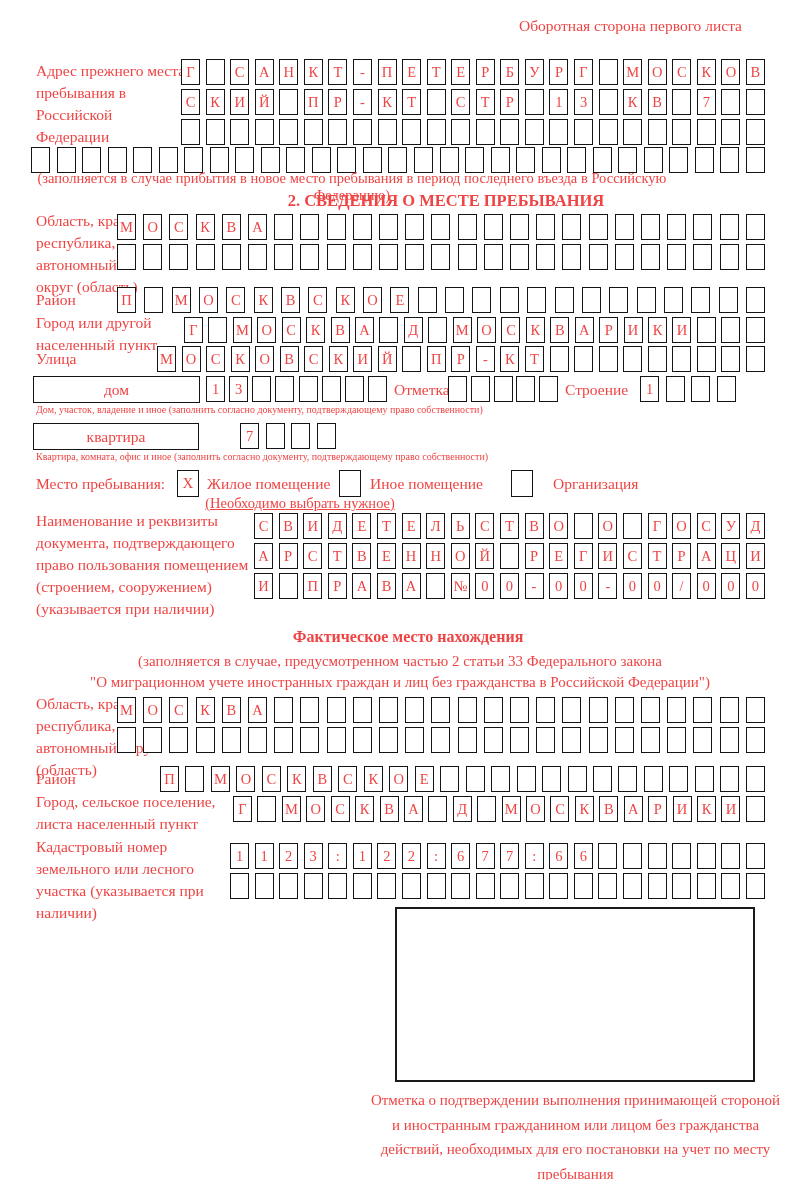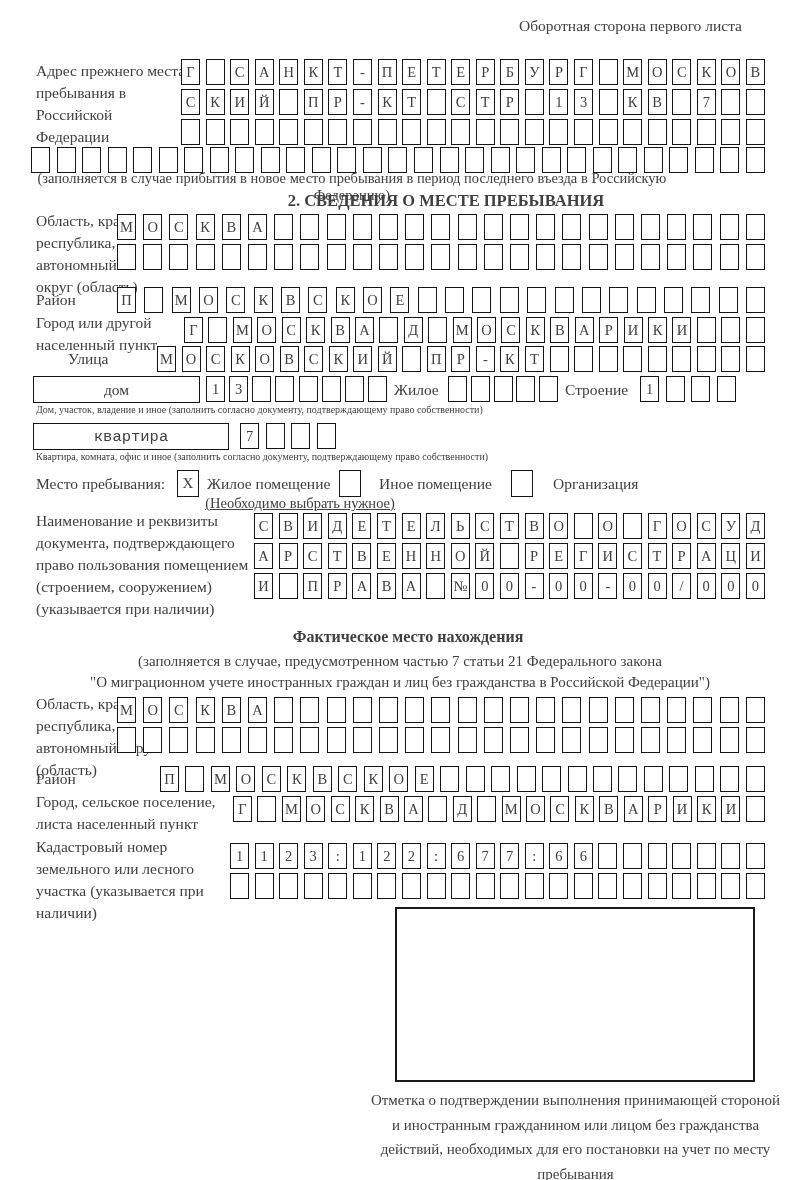--- a/index.html
+++ b/index.html
@@ -1,17 +1,17 @@
 <!DOCTYPE html>
 <html><head>
 <meta charset="utf-8">
 <style>
   html,body{margin:0;padding:0;background:#fff;}
   .page{
-    position:relative;width:800px;height:1180px;background:#fff;color:#404040;
+    position:relative;width:800px;height:1180px;background:#fff;color:#ef4444;
     font-family:"Liberation Serif","DejaVu Serif",serif;overflow:hidden;
   }
   .corner{position:absolute;font-size:15.5px;}
   .lbl{position:absolute;font-size:15.5px;line-height:22px;}
   .cap{position:absolute;font-size:10px;}
   .title{position:absolute;left:0;width:100%;text-align:center;font-weight:bold;font-size:16.5px;}
   .subtitle{position:absolute;left:0;width:100%;text-align:center;font-weight:bold;font-size:16px;}
   .notec{position:absolute;text-align:center;font-size:14.5px;}
   .cellrow{position:absolute;display:flex;justify-content:space-between;}
   .cell{
@@ -255,21 +255,21 @@
       <span class="cell">А</span>
       <span class="cell">Р</span>
       <span class="cell">И</span>
       <span class="cell">К</span>
       <span class="cell">И</span>
       <span class="cell"></span>
       <span class="cell"></span>
       <span class="cell"></span>
     </div>
 
-  <div class="lbl" style="left:36px;top:348px;margin-left:32px;">Улица</div>
+  <div class="lbl" style="left:36px;top:348px;">Улица</div>
   <div class="cellrow" style="left:157px;top:346px;width:608px;">
       <span class="cell">М</span>
       <span class="cell">О</span>
       <span class="cell">С</span>
       <span class="cell">К</span>
       <span class="cell">О</span>
       <span class="cell">В</span>
       <span class="cell">С</span>
       <span class="cell">К</span>
       <span class="cell">И</span>
@@ -295,51 +295,51 @@
   <div class="cellrow" style="left:206px;top:376px;width:181px;">
       <span class="cell">1</span>
       <span class="cell">3</span>
       <span class="cell"></span>
       <span class="cell"></span>
       <span class="cell"></span>
       <span class="cell"></span>
       <span class="cell"></span>
       <span class="cell"></span>
     </div>
-  <div class="lbl" style="left:394px;top:379px;">Жилое</div>
+  <div class="lbl" style="left:394px;top:379px;">Отметка</div>
   <div class="cellrow" style="left:448px;top:376px;width:110px;">
       <span class="cell"></span>
       <span class="cell"></span>
       <span class="cell"></span>
       <span class="cell"></span>
       <span class="cell"></span>
     </div>
   <div class="lbl" style="left:565px;top:379px;">Строение</div>
   <div class="cellrow" style="left:640px;top:376px;width:96px;">
       <span class="cell">1</span>
       <span class="cell"></span>
       <span class="cell"></span>
       <span class="cell"></span>
     </div>
   <div class="cap" style="left:36px;top:404px;">Дом, участок, владение и иное (заполнить согласно документу, подтверждающему право собственности)</div>
 
-  <div class="widebox" style="left:33px;top:423px;width:196px;font-family:Liberation Mono, monospace;">квартира</div>
+  <div class="widebox" style="left:33px;top:423px;width:166px;">квартира</div>
   <div class="cellrow" style="left:240px;top:423px;width:96px;">
       <span class="cell">7</span>
       <span class="cell"></span>
       <span class="cell"></span>
       <span class="cell"></span>
     </div>
   <div class="cap" style="left:36px;top:451px;">Квартира, комната, офис и иное (заполнить согласно документу, подтверждающему право собственности)</div>
 
   <div class="lbl" style="left:36px;top:473px;">Место пребывания:</div>
   <div class="checkbox" style="left:177px;top:470px;">X</div>
   <div class="lbl" style="left:207px;top:473px;">Жилое помещение</div>
   <div class="checkbox" style="left:339px;top:470px;"></div>
-  <div class="lbl" style="left:370px;top:473px;margin-left:9px;">Иное помещение</div>
+  <div class="lbl" style="left:370px;top:473px;">Иное помещение</div>
   <div class="checkbox" style="left:511px;top:470px;"></div>
   <div class="lbl" style="left:553px;top:473px;">Организация</div>
   <div class="notec" style="left:165px;top:495px;width:270px;text-decoration:underline;">(Необходимо выбрать нужное)</div>
 
   <div class="lbl" style="left:36px;top:510px;width:216px;">Наименование и реквизиты документа, подтверждающего право пользования помещением (строением, сооружением) (указывается при наличии)</div>
   <div class="cellrow" style="left:254px;top:513px;width:511px;">
       <span class="cell">С</span>
       <span class="cell">В</span>
       <span class="cell">И</span>
       <span class="cell">Д</span>
@@ -402,21 +402,21 @@
       <span class="cell">-</span>
       <span class="cell">0</span>
       <span class="cell">0</span>
       <span class="cell">/</span>
       <span class="cell">0</span>
       <span class="cell">0</span>
       <span class="cell">0</span>
     </div>
 
   <div class="subtitle" style="top:628px;padding-left:8px;">Фактическое место нахождения</div>
-  <div class="notec" style="left:0;top:653px;width:800px;font-size:15px;">(заполняется в случае, предусмотренном частью 7 статьи 21 Федерального закона</div>
+  <div class="notec" style="left:0;top:653px;width:800px;font-size:15px;">(заполняется в случае, предусмотренном частью 2 статьи 33 Федерального закона</div>
   <div class="notec" style="left:0;top:674px;width:800px;font-size:15px;">"О миграционном учете иностранных граждан и лиц без гражданства в Российской Федерации")</div>
 
   <div class="lbl" style="left:36px;top:693px;width:152px;">Область, край, республика, автономный округ (область)</div>
   <div class="cellrow" style="left:117px;top:697px;width:648px;">
       <span class="cell">М</span>
       <span class="cell">О</span>
       <span class="cell">С</span>
       <span class="cell">К</span>
       <span class="cell">В</span>
       <span class="cell">А</span>

